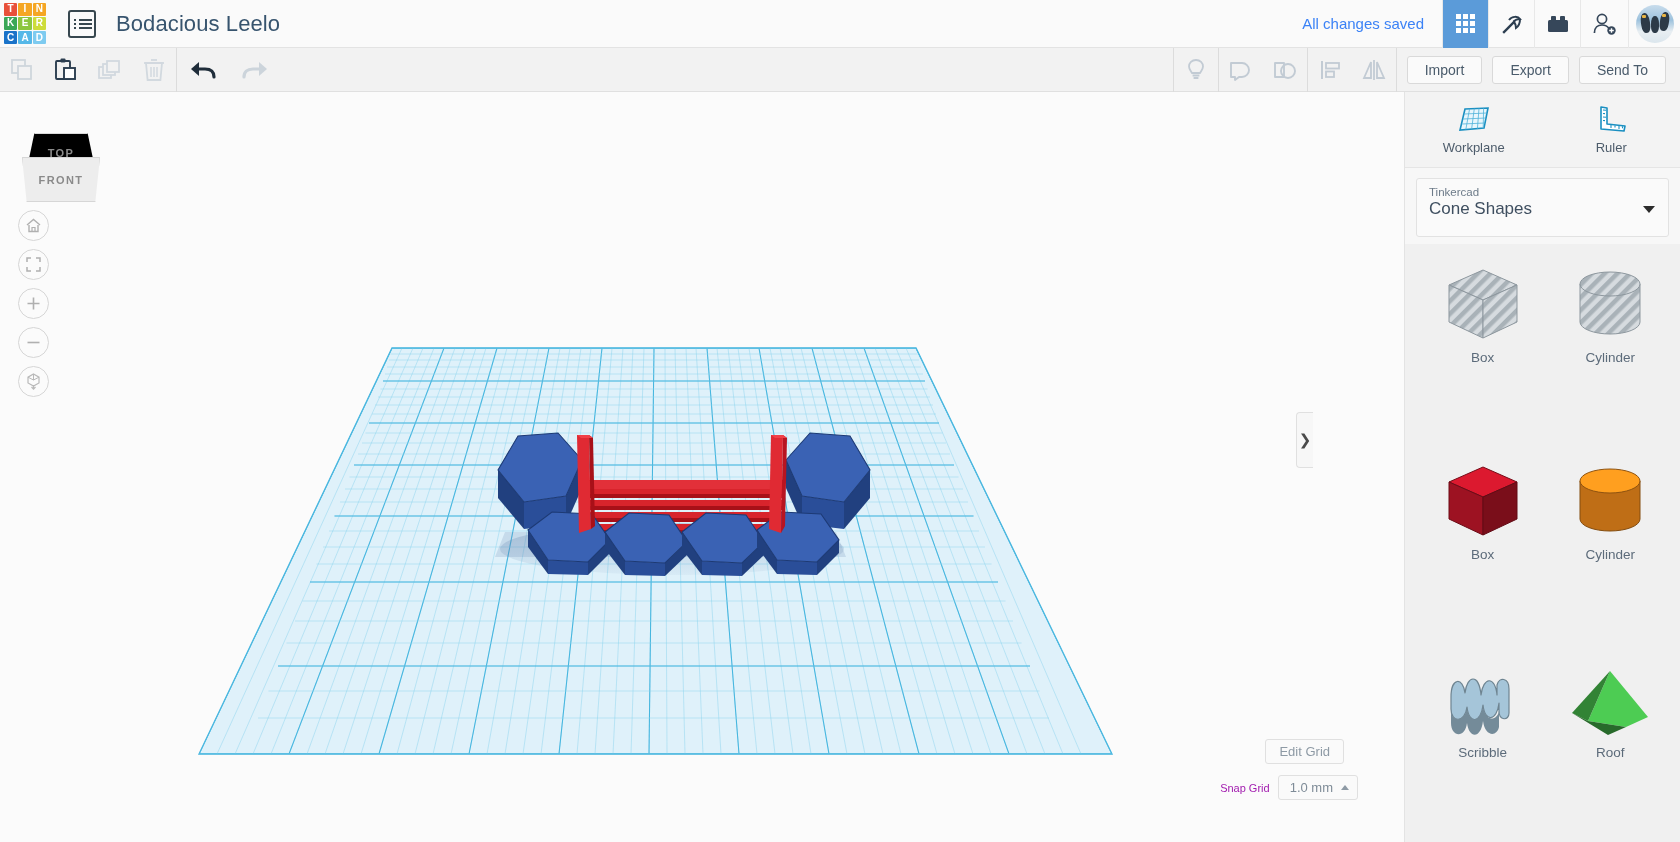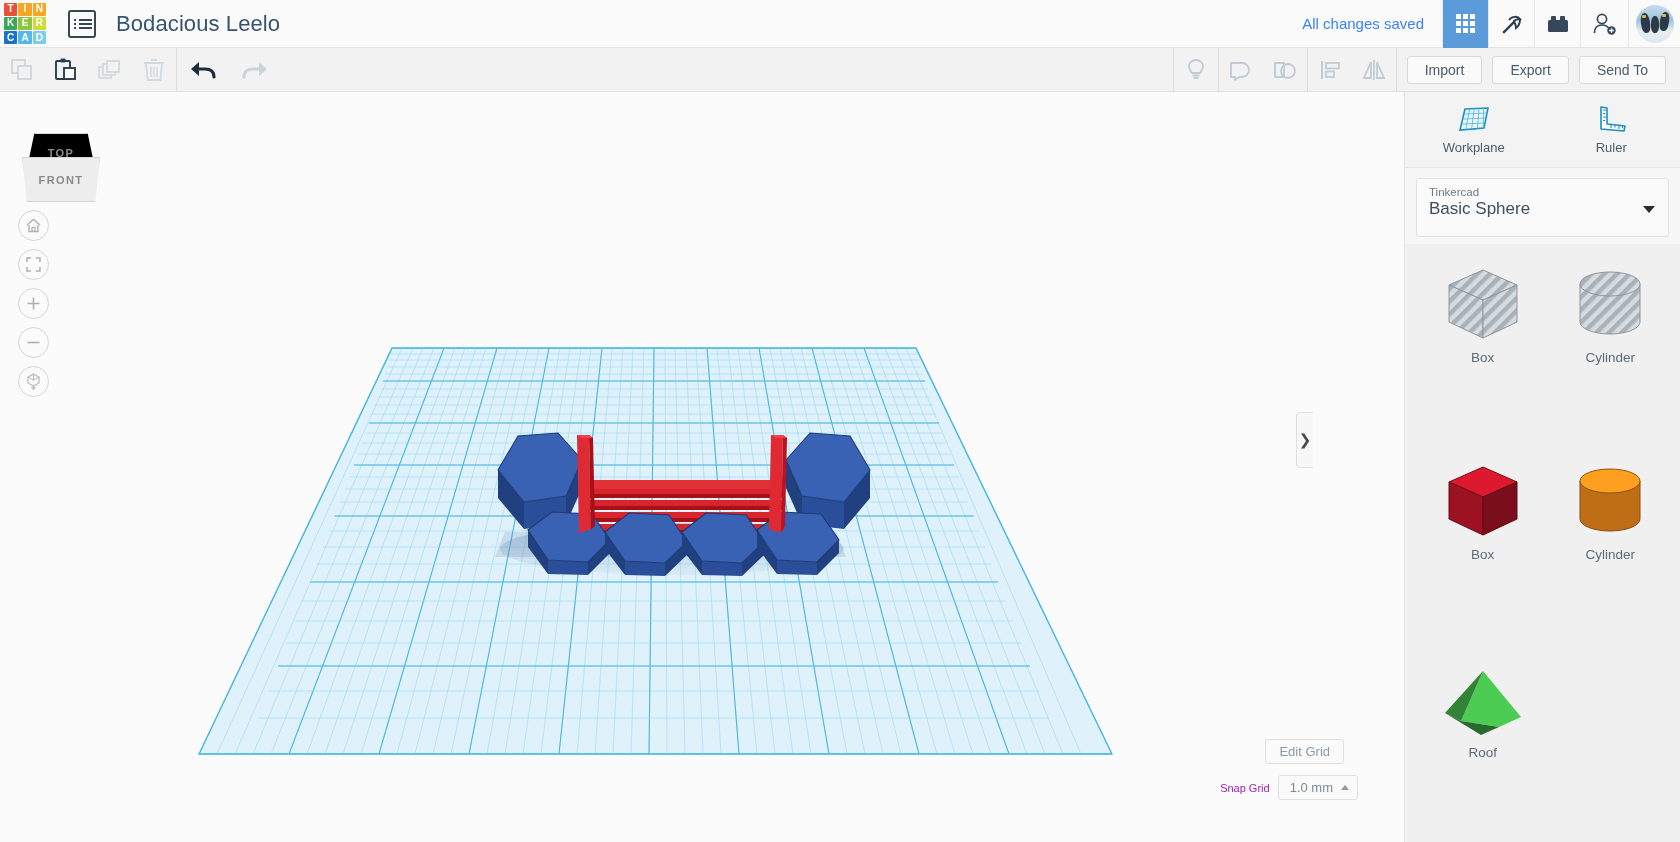--- a/index.html
+++ b/index.html
@@ -639,21 +639,21 @@
             <line x1="25" y1="21" x2="25" y2="24"></line>
             <line x1="28.5" y1="21.3" x2="28.5" y2="23.3"></line>
           </g>
         </svg>
         <span class="rp-tool-label">Ruler</span>
       </div>
     </div>
 
     <div class="rp-select">
       <div class="rp-sel-sub">Tinkercad</div>
-      <div class="rp-sel-main">Basic Sphere</div>
+      <div class="rp-sel-main">Cone Shapes</div>
       <div class="rp-sel-caret"></div>
     </div>
 
     <div class="rp-scroll-track"></div>
     <div class="rp-scroll"></div>
 
     <div class="shape-grid" id="shape-grid">
         <div class="shape-cell">
           <div class="shape-art">
             <svg width="92" height="92" viewBox="0 0 92 92">
@@ -700,20 +700,29 @@
             <svg width="92" height="92" viewBox="0 0 92 92">
               <path d="M16,24 L16,62 A30,12 0 0 0 76,62 L76,24 Z" fill="rgb(191,110,22)" stroke="rgb(131,76,15)" stroke-width="1"></path>
               <ellipse cx="46" cy="24" rx="30" ry="12" fill="rgb(275,159,31)" stroke="rgb(143,83,16)" stroke-width="1"></ellipse>
             </svg>
           </div>
           <div class="shape-name">Cylinder</div>
         </div>
         <div class="shape-cell">
           <div class="shape-art">
             <svg width="92" height="92" viewBox="0 0 92 92">
+              <path d="M14,42 C14,22 26,22 28,38 C30,20 42,18 44,40 C46,22 58,20 60,40 L60,30 C62,22 72,22 72,34 L72,58 C72,66 62,66 62,56 L62,48 C60,66 48,68 46,50 C44,68 32,70 30,52 C28,68 14,68 14,54 Z" fill="rgb(165,197,217)" stroke="rgb(110,132,145)" stroke-width="1.2" stroke-linejoin="round"></path>
+              <path d="M14,54 C14,68 28,68 30,52 C32,70 44,68 46,50 C48,68 60,66 62,56 L62,72 C60,82 48,82 46,66 C44,84 32,84 30,68 C28,84 14,82 14,68 Z" fill="rgb(116,139,153)"></path>
+            </svg>
+          </div>
+          <div class="shape-name">Scribble</div>
+        </div>
+        <div class="shape-cell">
+          <div class="shape-art">
+            <svg width="92" height="92" viewBox="0 0 92 92">
               <polygon points="46,16 84,62 62,72 24,66" fill="rgb(77,204,83)"></polygon>
               <polygon points="46,16 24,66 8,58" fill="rgb(50,131,53)"></polygon>
               <polygon points="24,66 62,72 44,80 8,58" fill="rgb(40,106,43)"></polygon>
             </svg>
           </div>
           <div class="shape-name">Roof</div>
         </div>
       </div>
   </div>
 </div>

